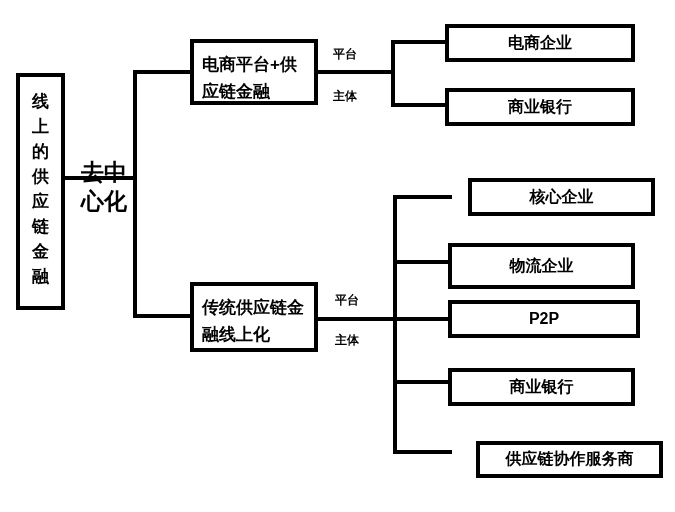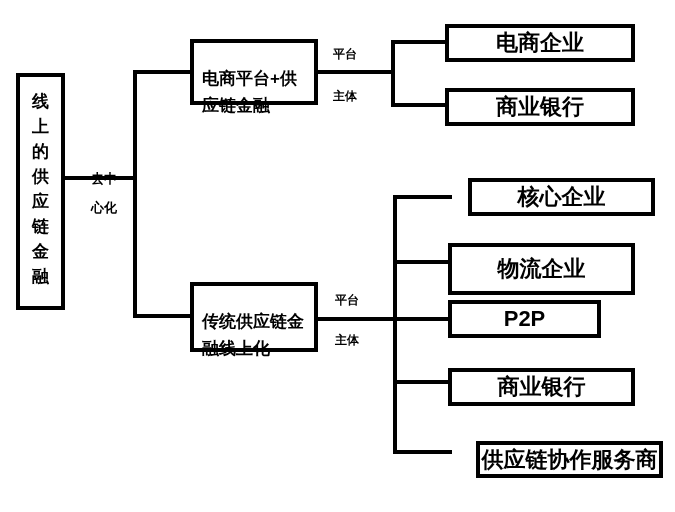--- a/index.html
+++ b/index.html
@@ -39,33 +39,33 @@
     padding-top: 12px;
   }
   
   #root-h       { left: 63px;  top: 176px; width: 74px;  height: 4px; }
   #trunk-v      { left: 133px; top: 70px;  width: 4px;   height: 248px; }
   #top-branch-h { left: 133px; top: 70px;  width: 61px;  height: 4px; }
   #bot-branch-h { left: 133px; top: 314px; width: 61px;  height: 4px; }
   
   #edge-label {
     position: absolute;
-    left: 74px; top: 164px; width: 60px;
+    left: 74px; top: 158px; width: 60px;
     text-align: center;
-    font-size: 13px;
+    font-size: 23px;
     line-height: 29px;
   }
   
   #top-branch-box { left: 190px; top: 39px;  width: 128px; height: 66px; }
   #bot-branch-box { left: 190px; top: 282px; width: 128px; height: 70px; }
   .branch-txt {
     white-space: pre-line;
     font-size: 17px;
     line-height: 27px;
-    padding: 22px 8px;
+    padding: 8px 8px;
   }
   
   #top-out-h { left: 316px; top: 70px;  width: 79px; height: 4px; }
   #tr-v      { left: 391px; top: 40px;  width: 4px;  height: 67px; }
   #tr-b1     { left: 391px; top: 40px;  width: 58px; height: 4px; }
   #tr-b2     { left: 391px; top: 103px; width: 58px; height: 4px; }
   
   #bot-out-h { left: 316px; top: 317px; width: 79px; height: 4px; }
   #br-v      { left: 393px; top: 195px; width: 4px;  height: 259px; }
   #br-b1     { left: 393px; top: 195px; width: 59px; height: 4px; }
@@ -81,27 +81,27 @@
   }
   #platform-top { left: 333px; top: 45px; }
   #subject-top  { left: 333px; top: 87px; }
   #platform-bot { left: 335px; top: 291px; }
   #subject-bot  { left: 335px; top: 331px; }
   
   .leaf {
     display: flex;
     align-items: center;
     justify-content: center;
-    font-size: 22px;
+    font-size: 16px;
   }
   #leaf-t1 { left: 445px; top: 24px;  width: 190px; height: 38px; }
   #leaf-t2 { left: 445px; top: 88px;  width: 190px; height: 38px; }
   #leaf-b1 { left: 468px; top: 178px; width: 187px; height: 38px; }
-  #leaf-b2 { left: 448px; top: 243px; width: 187px; height: 52px; }
-  #leaf-b3 { left: 448px; top: 300px; width: 153px; height: 38px; }
+  #leaf-b2 { left: 448px; top: 243px; width: 187px; height: 46px; }
+  #leaf-b3 { left: 448px; top: 300px; width: 192px; height: 38px; }
   #leaf-b4 { left: 448px; top: 368px; width: 187px; height: 38px; }
   #leaf-b5 { left: 476px; top: 441px; width: 187px; height: 37px; }
 </style>
 </head>
 <body>
 
 <div id="canvas">
 
   <div class="node" id="root-box">
     <div class="txt">线

